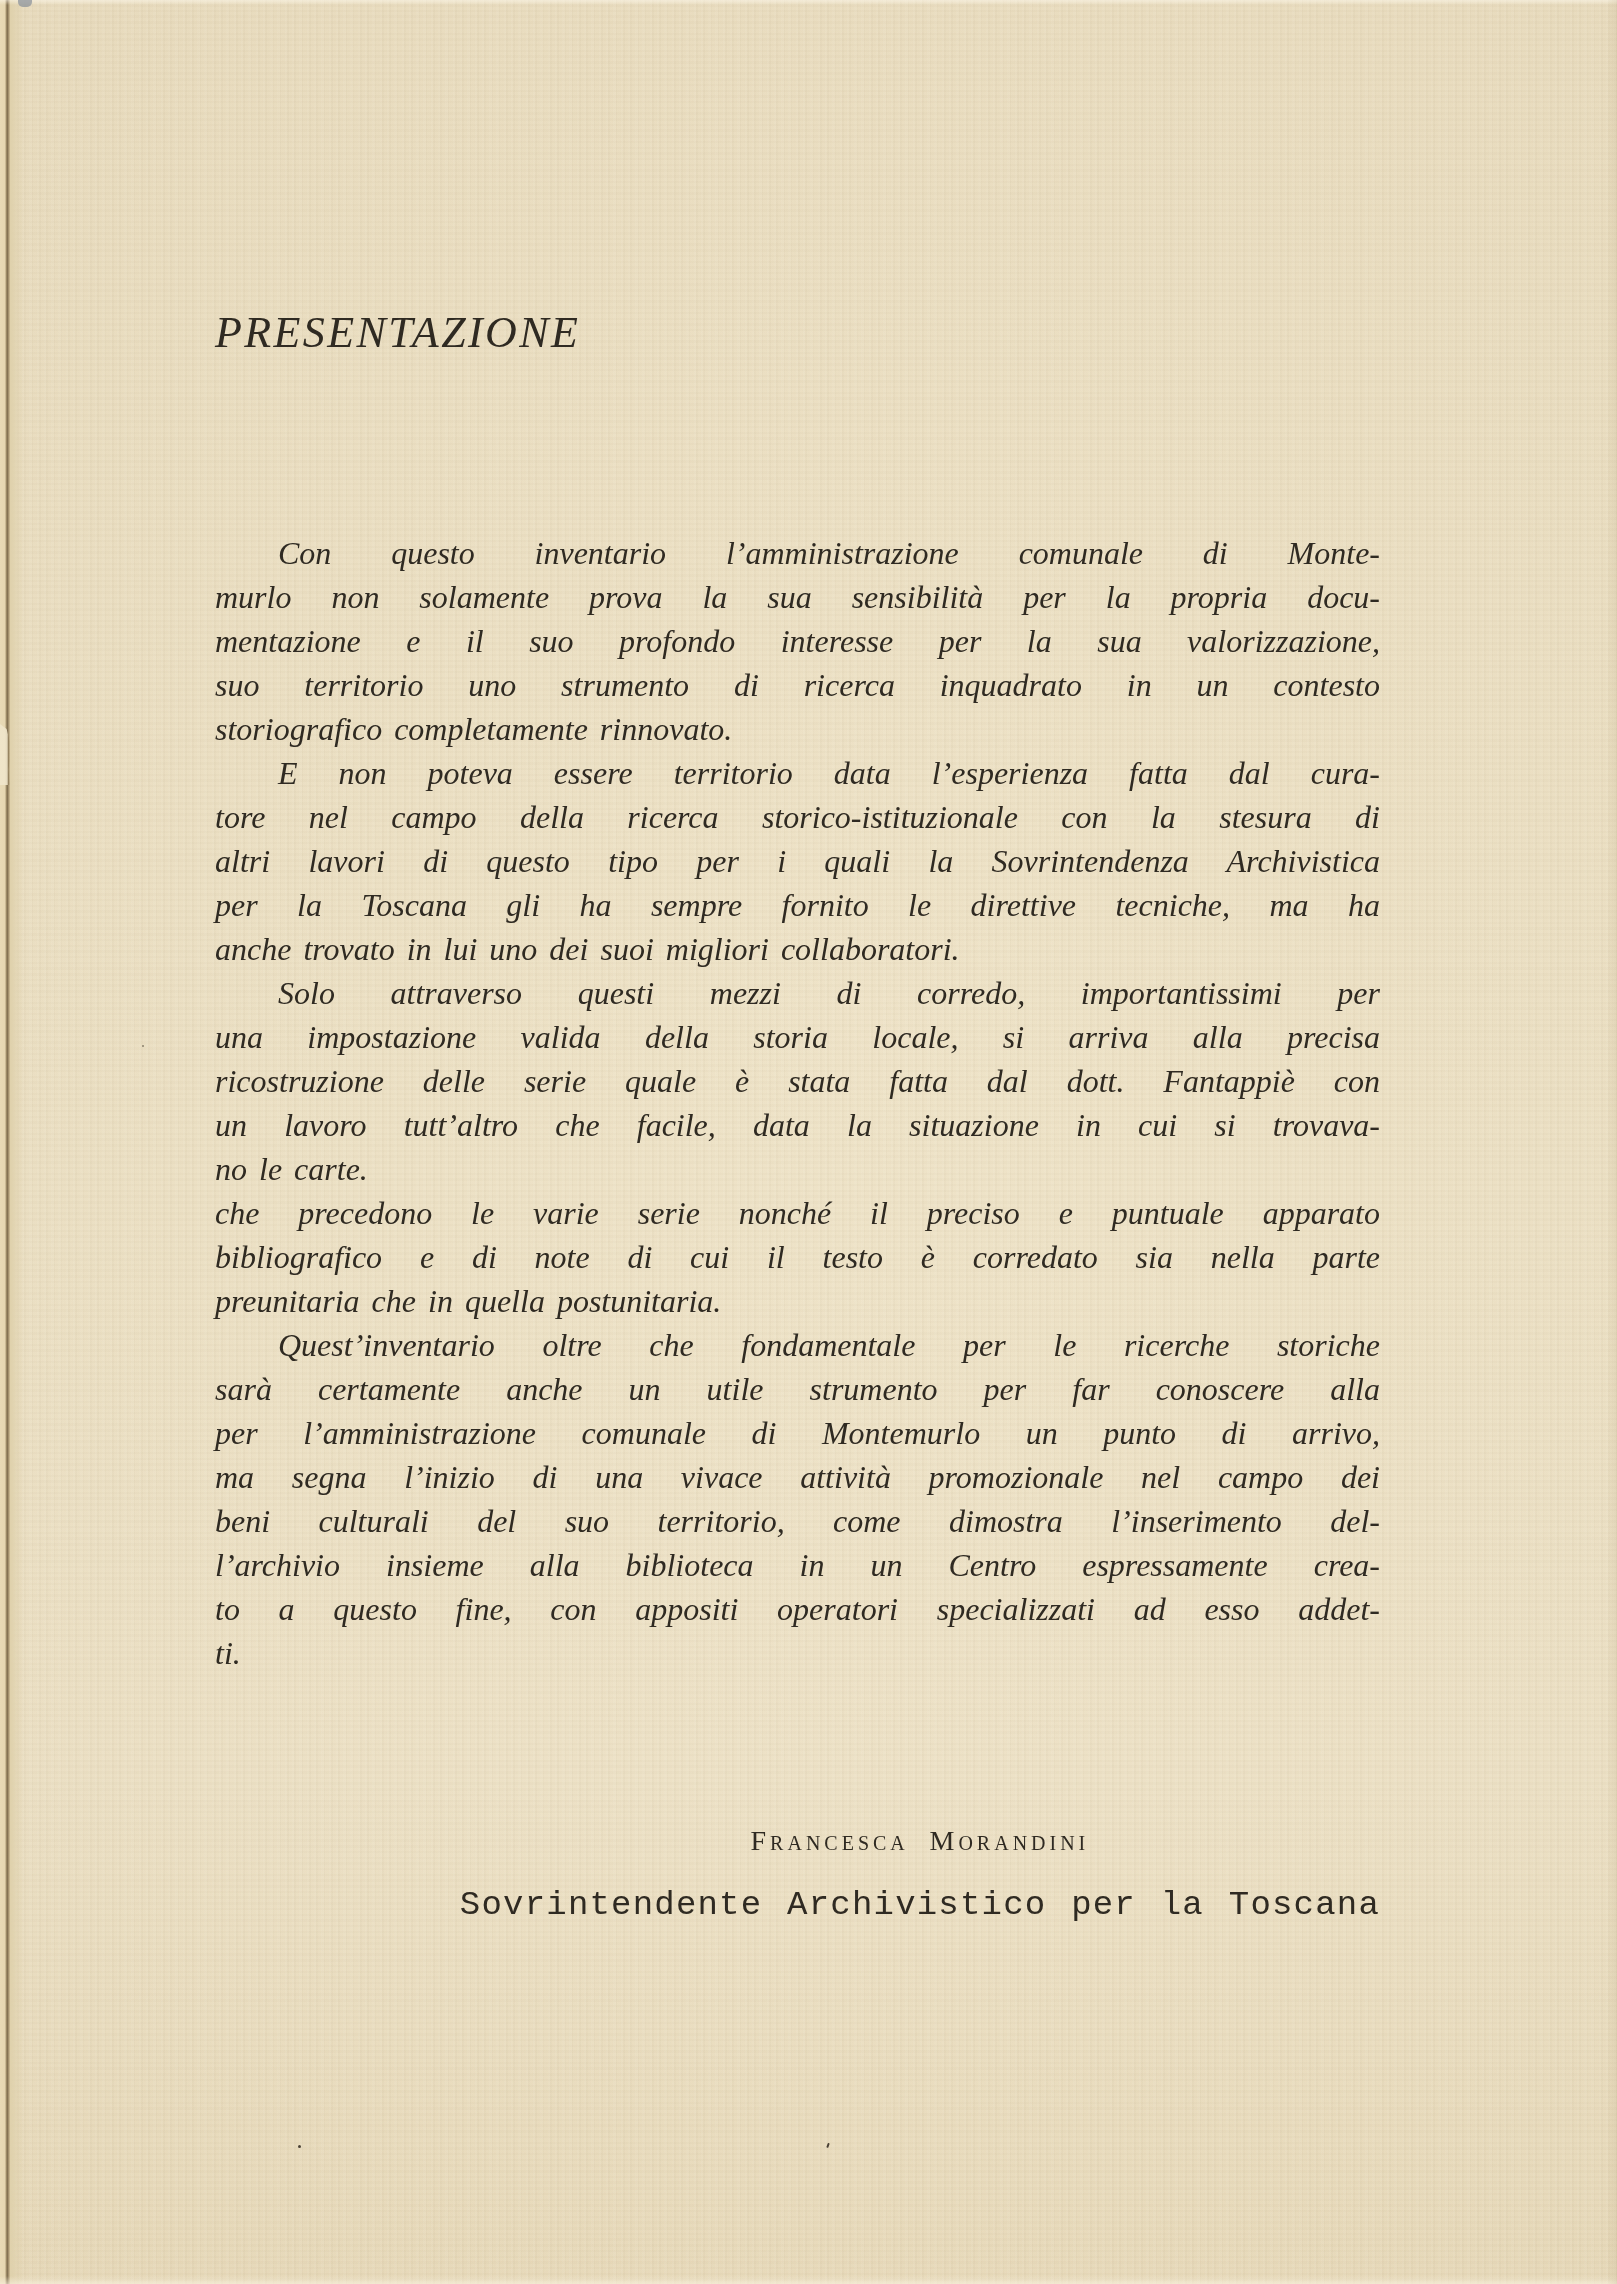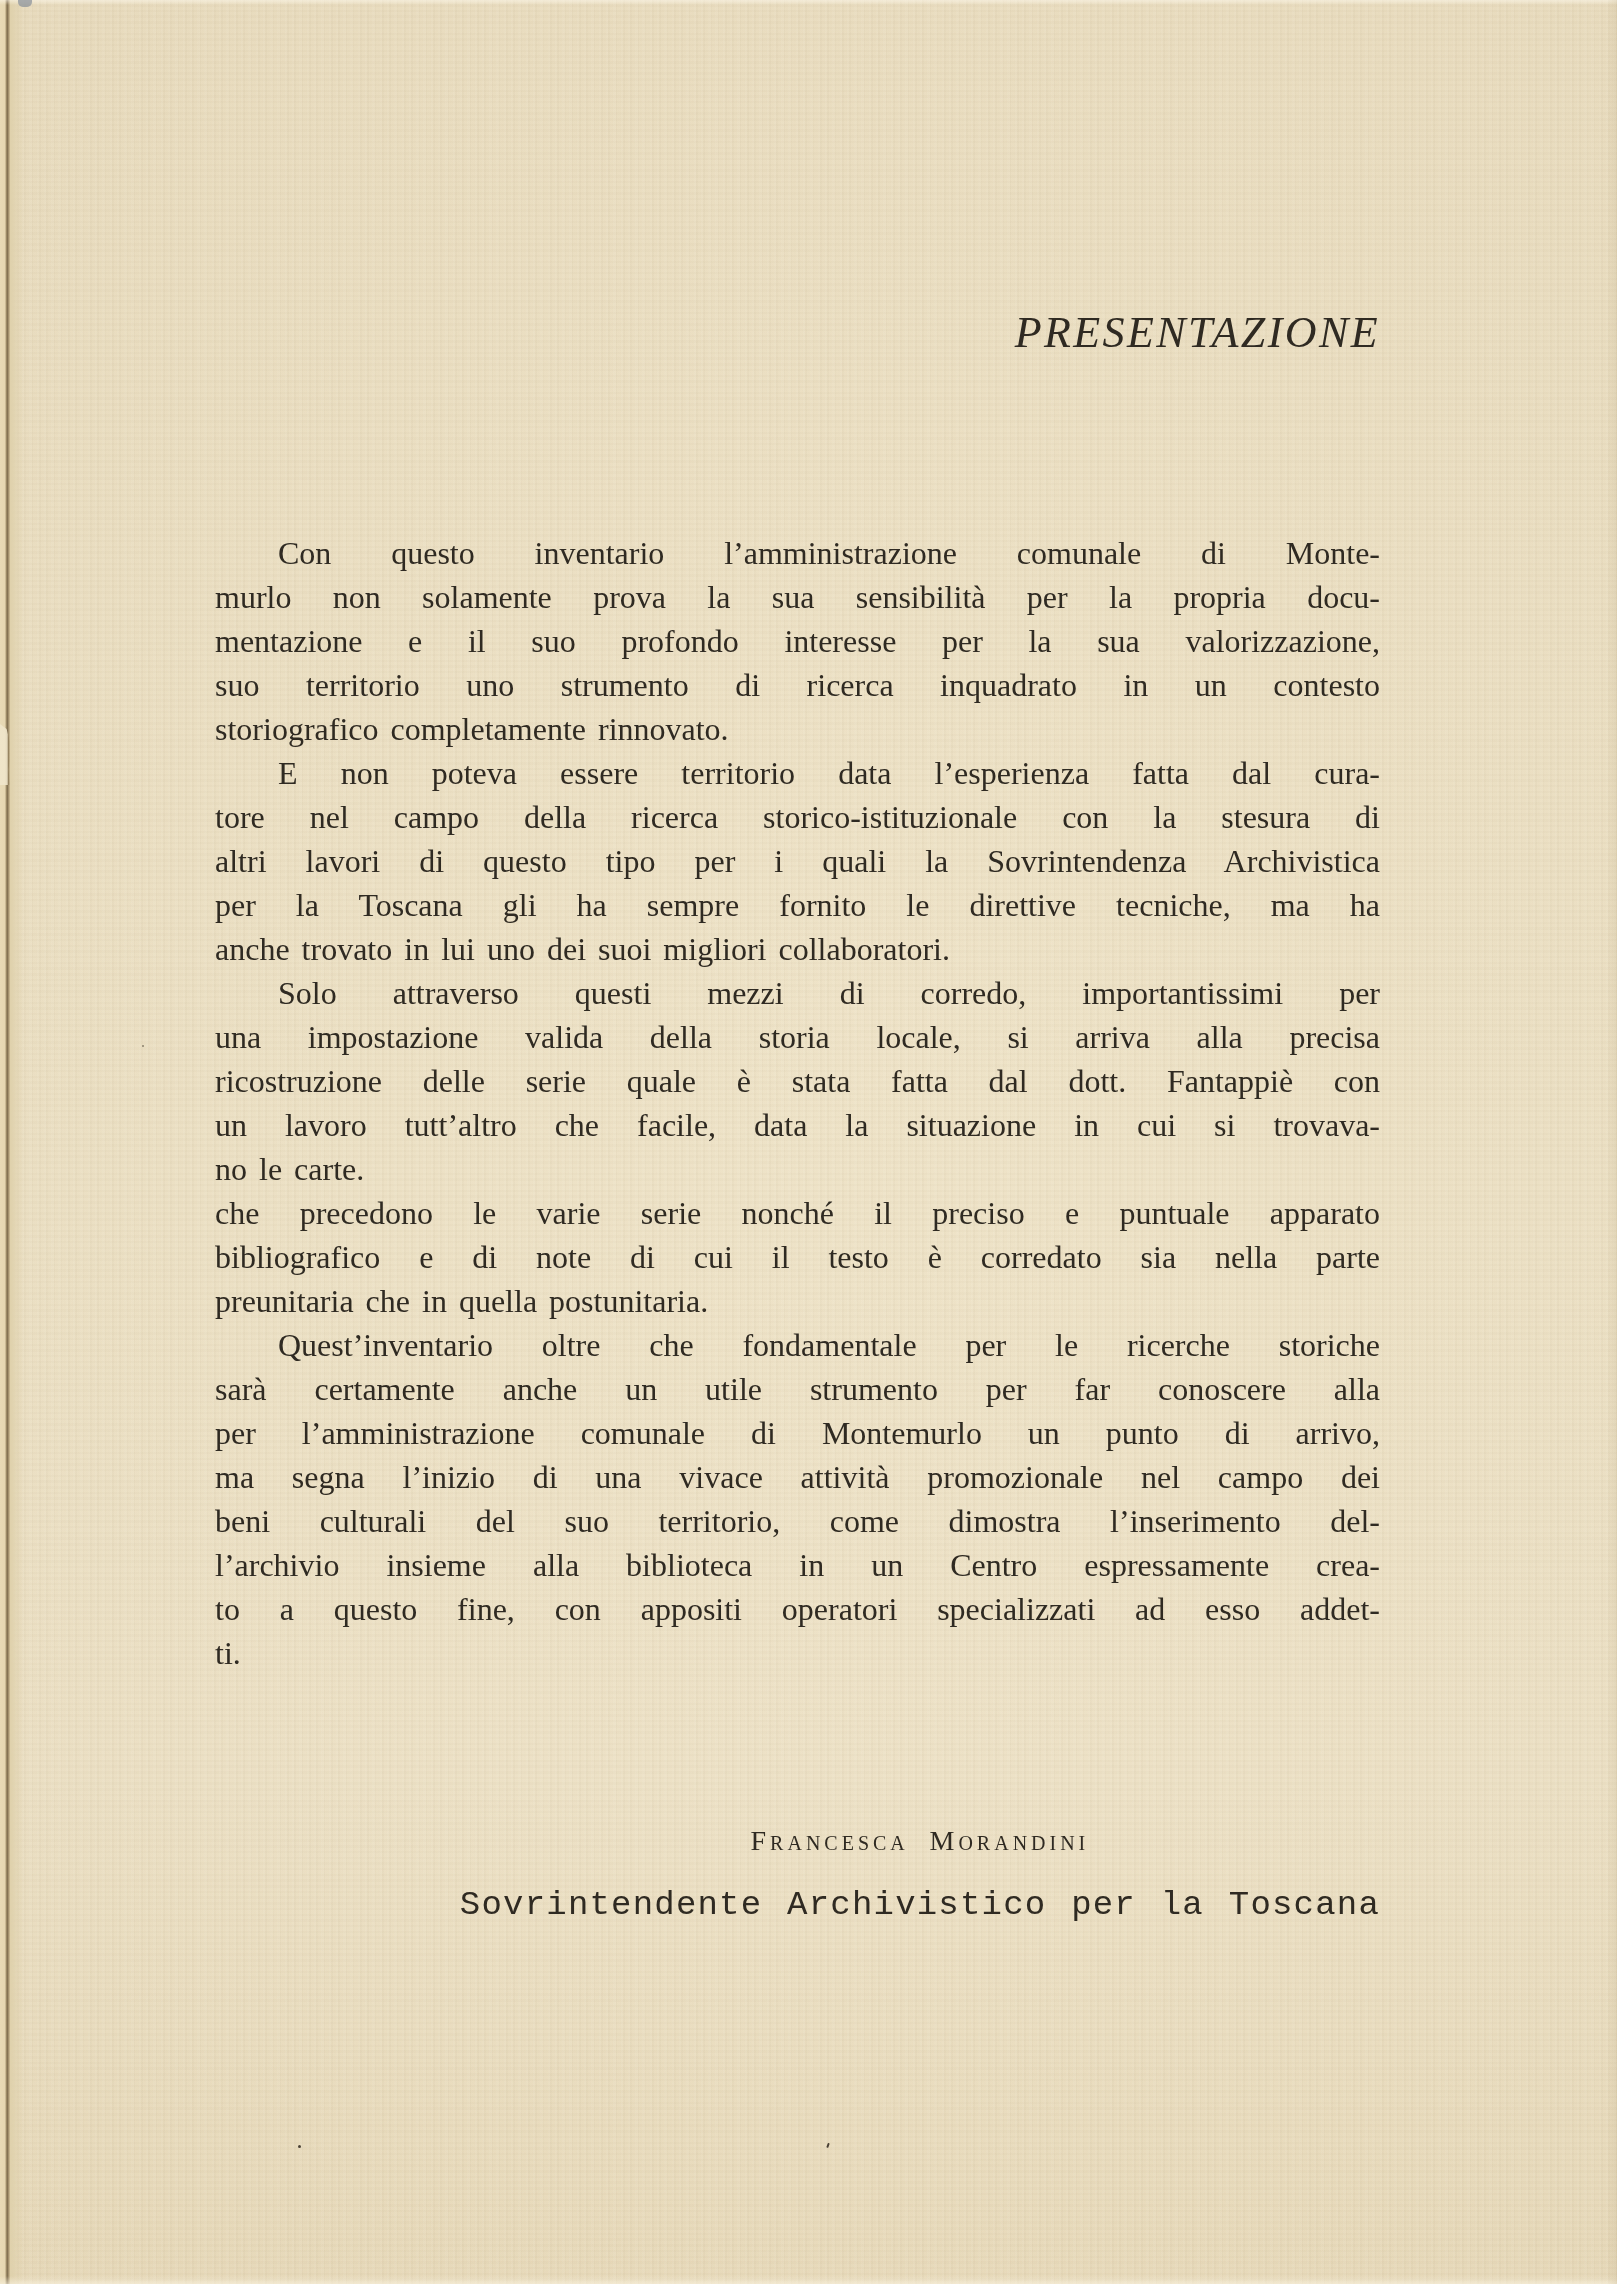--- a/index.html
+++ b/index.html
@@ -46,26 +46,27 @@
     position:absolute; left:18px; top:0; width:13.7px; height:6.5px;
     background:#8e949c; border-radius:0 0 4.9px 4.9px; opacity:.75;
   }
   .speck { position:absolute; background:#4a4134; border-radius:50%; }
   .speck.s1 { left:298px; top:2145px; width:3.2px; height:3.2px; }
   .speck.s2 { left:827px; top:2143px; width:2.4px; height:4.9px; transform:rotate(20deg); border-radius:1.6px; }
   .speck.s3 { left:142px; top:1045px; width:2.4px; height:2.4px; opacity:.6; }
 
   .title {
     position:absolute; left:215px; top:309px; width:1165px; margin:0;
-    text-align:right;
+    text-align:left;
     font-style:italic; font-weight:500;
     font-size:44px; line-height:1.1; letter-spacing:2.4px;
   }
   .body-text {
     position:absolute; left:215px; top:531px; width:1165px;
+    font-style:italic;
     font-size:32px; line-height:44px;
     word-spacing:4px;
   }
   .line { text-align:justify; text-align-last:justify; white-space:normal; }
   .line.first { padding-left:63px; }
   .line.para-last { text-align:left; text-align-last:left; }
 
   .signature { position:absolute; top:1825px; right:238px; text-align:center; }
   .sig-name {
     font-variant:small-caps; font-size:28px; line-height:1.15;

